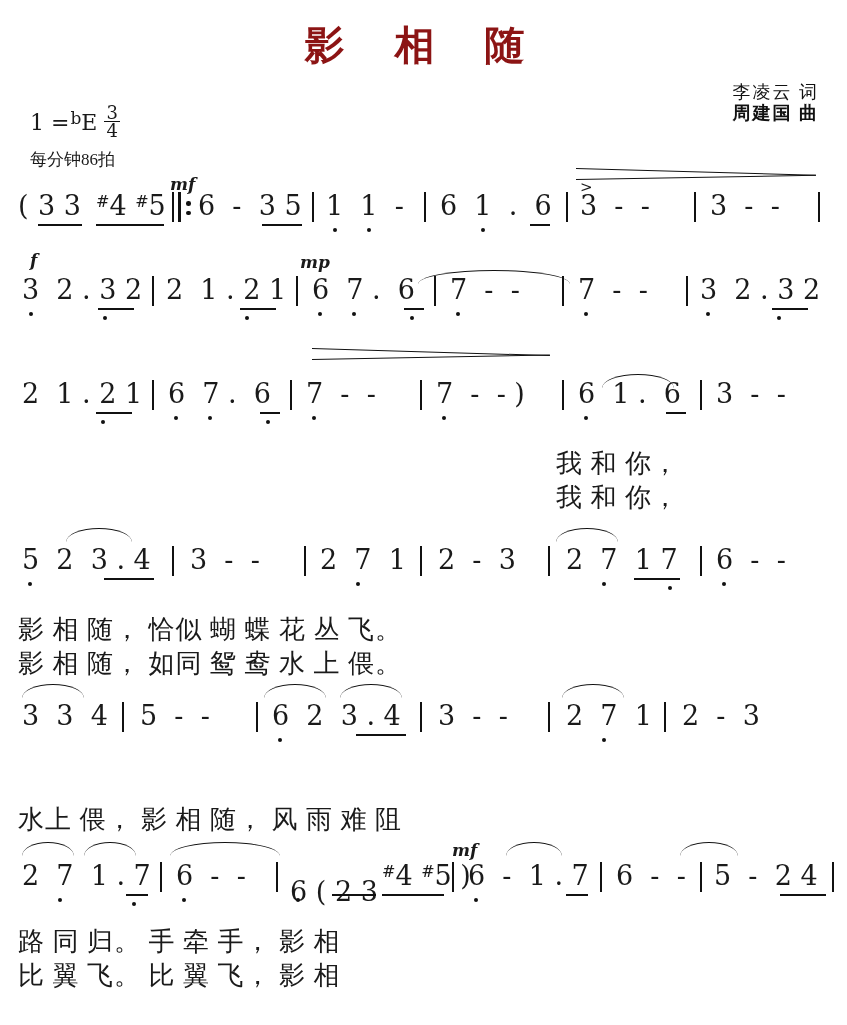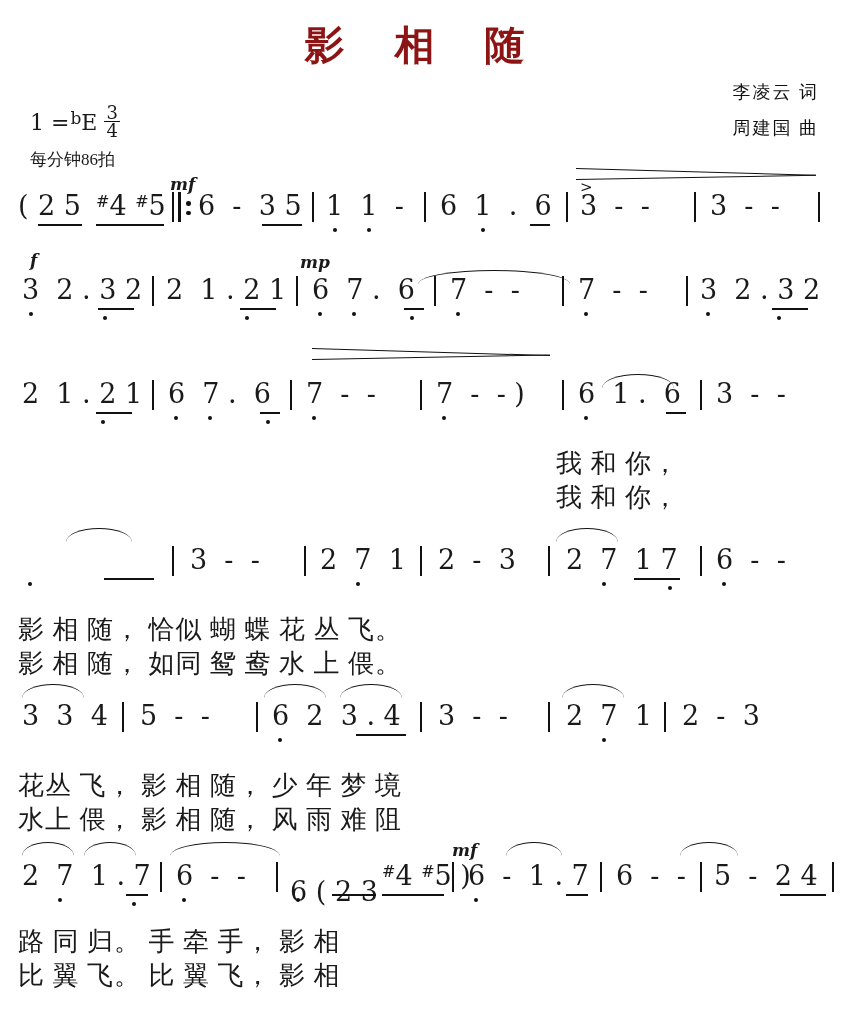--- a/index.html
+++ b/index.html
@@ -45,21 +45,21 @@
     color: #111;
   }
   .credit {
     position: absolute;
     right: 28px;
     font-size: 18px;
     letter-spacing: 2px;
     color: #111;
   }
   .credit.lyricist { top: 80px; }
-  .credit.composer { top: 116px; }
+  .credit.composer { top: 101px; font-weight: bold; }
 
   
   .keyblock {
     position: absolute;
     left: 30px;
     top: 105px;
     font-size: 22px;
     display: flex;
     align-items: center;
     font-family: "DejaVu Serif", serif;
@@ -203,21 +203,21 @@
   <div class="row" style="top:168px;">
     <div class="dyn" style="left:170px; top:6px;">mf</div>
 
     <div class="hair" style="left:576px; top:0px; width:240px;">
       <i style="width:240px; transform:rotate(1.6deg);"></i>
       <i style="width:240px; transform:rotate(-1.0deg); margin-top:10px;"></i>
     </div>
 
     <div class="notes" style="margin-top:22px;">
       <span class="n" style="left:18px; top:0;">(</span>
-      <span class="n" style="left:38px; top:0;">2 5</span>
+      <span class="n" style="left:38px; top:0;">3 3</span>
       <div class="beam" style="left:38px; top:34px; width:44px;"></div>
       <span class="n" style="left:96px; top:0;"><span class="sharp">#</span>4 <span class="sharp">#</span>5</span>
       <div class="beam" style="left:96px; top:34px; width:68px;"></div>
 
       <div class="bar" style="left:172px; top:2px;"></div>
       <div class="bar" style="left:178px; top:2px; width:3.4px;"></div>
       <div class="repeat-dots" style="left:186px; top:6px;">
           <i></i>
           <i></i>
         </div>
@@ -323,20 +323,21 @@
 
     <div class="lyric" style="left:556px; top:108px;">我 和      你，</div>
     <div class="lyric" style="left:556px; top:142px;">我 和      你，</div>
   </div>
 
   <div class="row" style="top:520px;">
     <div class="slur" style="left:66px; top:8px; width:66px;"></div>
     <div class="slur" style="left:556px; top:8px; width:62px;"></div>
 
     <div class="notes" style="margin-top:24px;">
+      <span class="n" style="left:22px; top:0;">5 &nbsp;2 &nbsp;3 . 4</span>
       <div class="odot" style="left:28px; top:38px;"></div>
       <div class="beam" style="left:104px; top:34px; width:50px;"></div>
 
       <div class="bar" style="left:172px; top:2px;"></div>
       <span class="n" style="left:190px; top:0;">3 &nbsp;- &nbsp;-</span>
 
       <div class="bar" style="left:304px; top:2px;"></div>
       <span class="n" style="left:320px; top:0;">2 &nbsp;7 &nbsp;1</span>
       <div class="odot" style="left:356px; top:38px;"></div>
 
@@ -378,21 +379,20 @@
       <span class="n" style="left:438px; top:0;">3 &nbsp;- &nbsp;-</span>
 
       <div class="bar" style="left:548px; top:2px;"></div>
       <span class="n" style="left:566px; top:0;">2 &nbsp;7 &nbsp;1</span>
       <div class="odot" style="left:602px; top:38px;"></div>
 
       <div class="bar" style="left:664px; top:2px;"></div>
       <span class="n" style="left:682px; top:0;">2 &nbsp;- &nbsp;3</span>
     </div>
 
-    <div class="lyric" style="left:18px; top:92px;">花丛      飞，      影 相    随，     少 年 梦   境</div>
     <div class="lyric" style="left:18px; top:126px;">水上      偎，      影 相    随，     风 雨 难   阻</div>
   </div>
 
   <div class="row" style="top:836px;">
     <div class="slur" style="left:22px; top:6px; width:52px;"></div>
     <div class="slur" style="left:84px; top:6px; width:52px;"></div>
     <div class="slur" style="left:170px; top:6px; width:110px;"></div>
     <div class="slur" style="left:506px; top:6px; width:56px;"></div>
     <div class="slur" style="left:680px; top:6px; width:58px;"></div>
     <div class="dyn" style="left:452px; top:4px;">mf</div>

